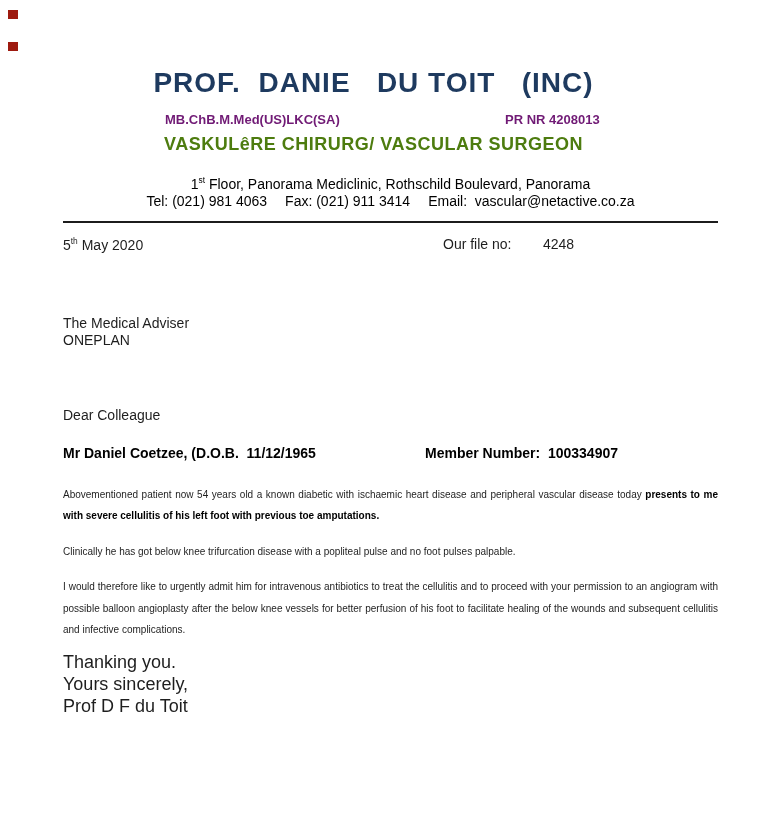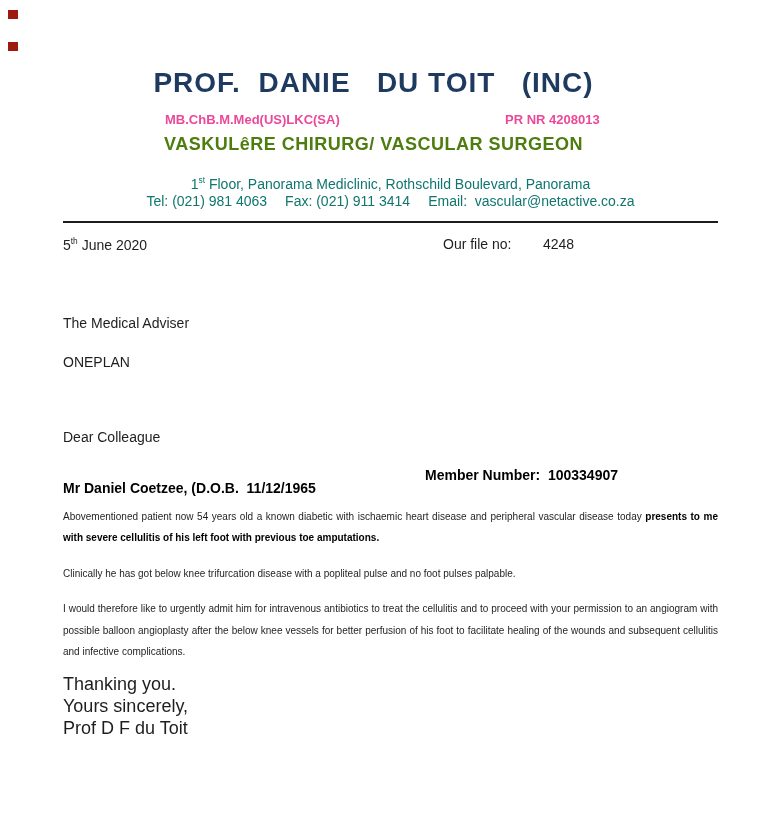--- a/index.html
+++ b/index.html
@@ -35,41 +35,41 @@
     letter-spacing: 1px;
     color: #1e3a5f;
     white-space: pre-wrap;
   }
   .cred-row {
     position: relative;
     margin-top: 12px;
     height: 17px;
     font-size: 13px;
     font-weight: bold;
-    color: #ec4899;
+    color: #701a75;
   }
   .cred-row .cred { position: absolute; left: 102px; top: 0; }
   .cred-row .prnr { position: absolute; left: 442px; top: 0; }
   .subtitle {
     margin: 3px 0 0 0;
     text-align: center;
     position: relative;
     left: -17px;
     font-size: 18px;
     line-height: 25px;
     font-weight: bold;
     letter-spacing: 0.5px;
     color: #4d7c0f;
   }
   .addr-block {
     margin-top: 15px;
     text-align: center;
     font-size: 13.5px;
     line-height: 18px;
-    color: #0f766e;
+    color: #000000;
   }
   .addr-block sup, .date sup { font-size: 0.6em; }
   .contact-line span { white-space: pre-wrap; }
   .contact-line .gap { display: inline-block; width: 18px; }
   .rule {
     margin: 11px 0 0 0;
     border: none;
     border-top: 2px solid #1c1c1c;
     width: 100%;
   }
@@ -77,31 +77,31 @@
     position: relative;
     margin-top: 13px;
     height: 18px;
     font-size: 14px;
   }
   .date-row .date { position: absolute; left: 0; top: 0; }
   .date-row .file-label { position: absolute; left: 380px; top: 0; }
   .date-row .file-no { position: absolute; left: 480px; top: 0; }
   .line { font-size: 14px; line-height: 17px; margin: 0; }
   .recipient-1 { margin-top: 61px; }
-  .recipient-2 { margin-top: 22px; }
+  .recipient-2 { }
   .salutation { margin-top: 58px; }
   .patient-row {
     position: relative;
     margin-top: 21px;
     height: 18px;
     font-size: 14px;
     font-weight: bold;
     color: #000000;
   }
-  .patient-row .pname { position: absolute; left: 0; top: 13px; white-space: pre-wrap; }
+  .patient-row .pname { position: absolute; left: 0; top: 0; white-space: pre-wrap; }
   .patient-row .pmember { position: absolute; left: 362px; top: 0; white-space: pre-wrap; text-align: right; }
   .para {
     margin: 14px 0 0 0;
     font-size: 10px;
     line-height: 21.5px;
     text-align: justify;
   }
   .para-first { margin-top: 21px; }
   .para b { color: #000000; }
   .closing { margin-top: 10px; font-size: 18px; line-height: 22px; }
@@ -129,21 +129,21 @@
 
       <div class="addr-block">
         <p class="line"><span>1</span><sup>st</sup><span> Floor, Panorama Mediclinic, Rothschild Boulevard, Panorama</span></p>
         <p class="line contact-line"><span>Tel: (021) 981 4063</span><span class="gap"></span><span>Fax: (021) 911 3414</span><span class="gap"></span><span>Email:  vascular@netactive.co.za</span></p>
       </div>
     </header>
 
     <hr class="rule">
 
     <div class="date-row">
-      <span class="date"><span>5</span><sup>th</sup><span> June 2020</span></span>
+      <span class="date"><span>5</span><sup>th</sup><span> May 2020</span></span>
       <span class="file-label">Our file no:</span>
       <span class="file-no">4248</span>
     </div>
 
     <p class="line recipient-1">The Medical Adviser</p>
     <p class="line recipient-2">ONEPLAN</p>
 
     <p class="line salutation">Dear Colleague</p>
 
     <div class="patient-row">

